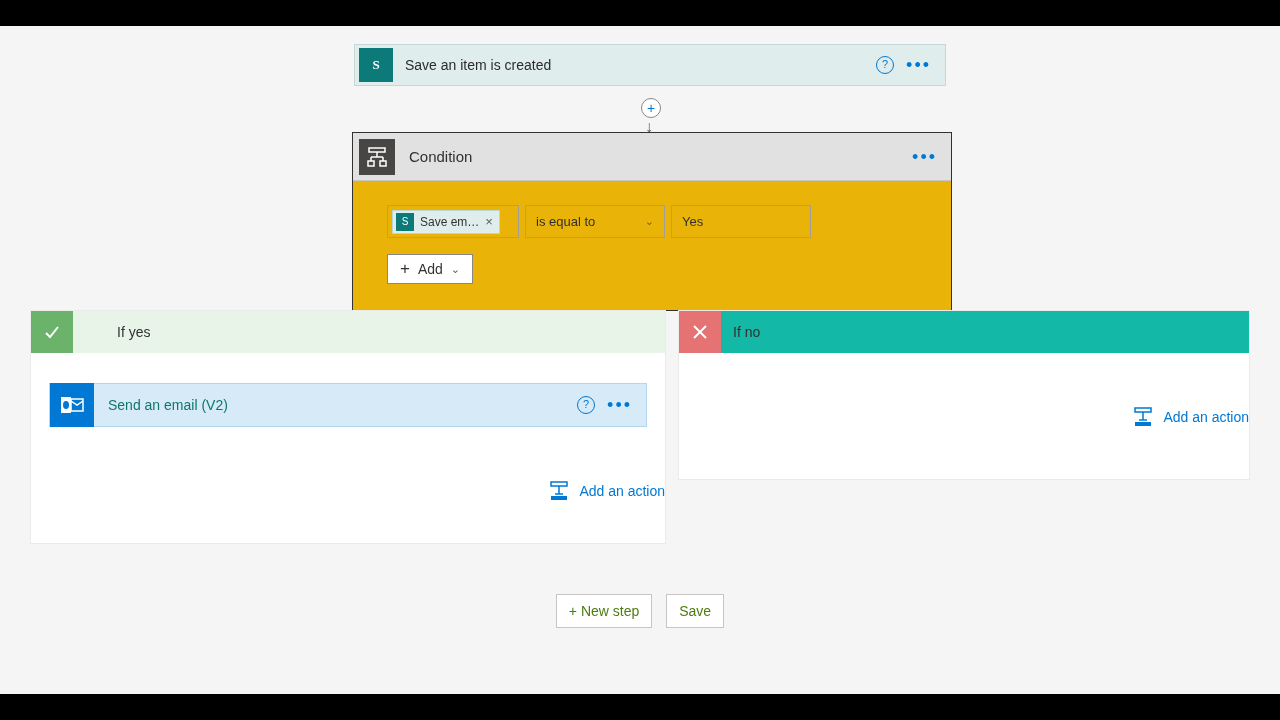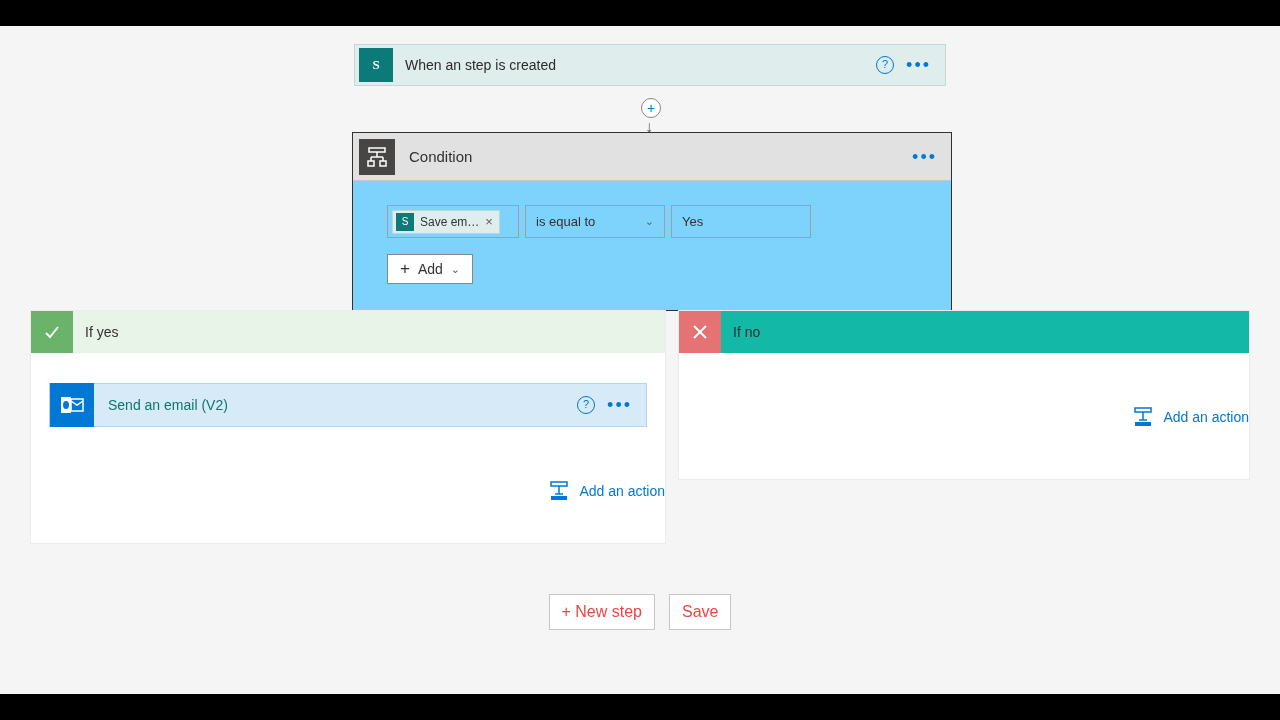--- a/index.html
+++ b/index.html
@@ -51,21 +51,21 @@
   .arrowdown {
     position:absolute; left:645px; top:92px; color:#605e5c;
     font-size:16px;
   }
 
   
   .condition-card {
     position:absolute; left:352px; top:106px;
     width:600px;
     border:1.5px solid #323130;
-    background:#7dd3fc;
+    background:#eab308;
   }
   .condition-header {
     height:48px; background:#e1e1e1;
     display:flex; align-items:center;
     border-bottom:1px solid #c8c6c4;
   }
   .condition-icon {
     width:36px; height:36px; margin:6px;
     background:#484644;
     display:flex; align-items:center; justify-content:center;
@@ -105,21 +105,21 @@
 
   
   .branch {
     position:absolute; background:#fff; border:1px solid #edebe9;
   }
   .branch-yes { left:30px; top:284px; width:636px; height:234px; }
   .branch-no  { left:678px; top:284px; width:572px; height:170px; }
   .branch-header {
     height:42px; display:flex; align-items:center;
   }
-  .branch-header.yes { background:#e8f4e8; }
+  .branch-header.yes { background:#e8f4e8;gap:32px; }
   .branch-header.no  { background:#14b8a6; }
   .branch-badge {
     width:42px; height:42px; display:flex; align-items:center; justify-content:center; color:#fff;
   }
   .branch-badge.yes { background:#6bb36b; }
   .branch-badge.no  { background:#e57373; }
   .branch-title { padding-left:12px; color:#323130; }
 
   
   .action-card {
@@ -141,38 +141,38 @@
   .branch-yes .add-action { margin-top:54px; }
   .branch-no  .add-action { margin-top:54px; }
 
   
   .bottom-row {
     position:absolute; left:0; right:0; top:568px;
     display:flex; justify-content:center; gap:14px;
   }
   .btn {
     border:1px solid #c8c6c4; background:#fff; padding:8px 12px;
-    font-size:16px; color:#ef4444; cursor:pointer;
+    font-size:14px; color:#4d7c0f; cursor:pointer;
   }
 
   
   svg { display:block; }
 </style>
 </head>
 <body>
 
 <div class="letterbox"></div>
 
 <div class="canvas">
 
   <div class="trigger-card">
     <div class="trigger-icon">
       <span style="font-family:Segoe UI;">S</span>
     </div>
-    <div class="trigger-title">When an step is created</div>
+    <div class="trigger-title">Save an item is created</div>
     <div class="card-help">?</div>
     <div class="card-menu">•••</div>
   </div>
 
   <div class="insert-add">+</div>
   <div class="arrowdown">↓</div>
 
   <div class="condition-card">
     <div class="condition-header">
       <div class="condition-icon">

